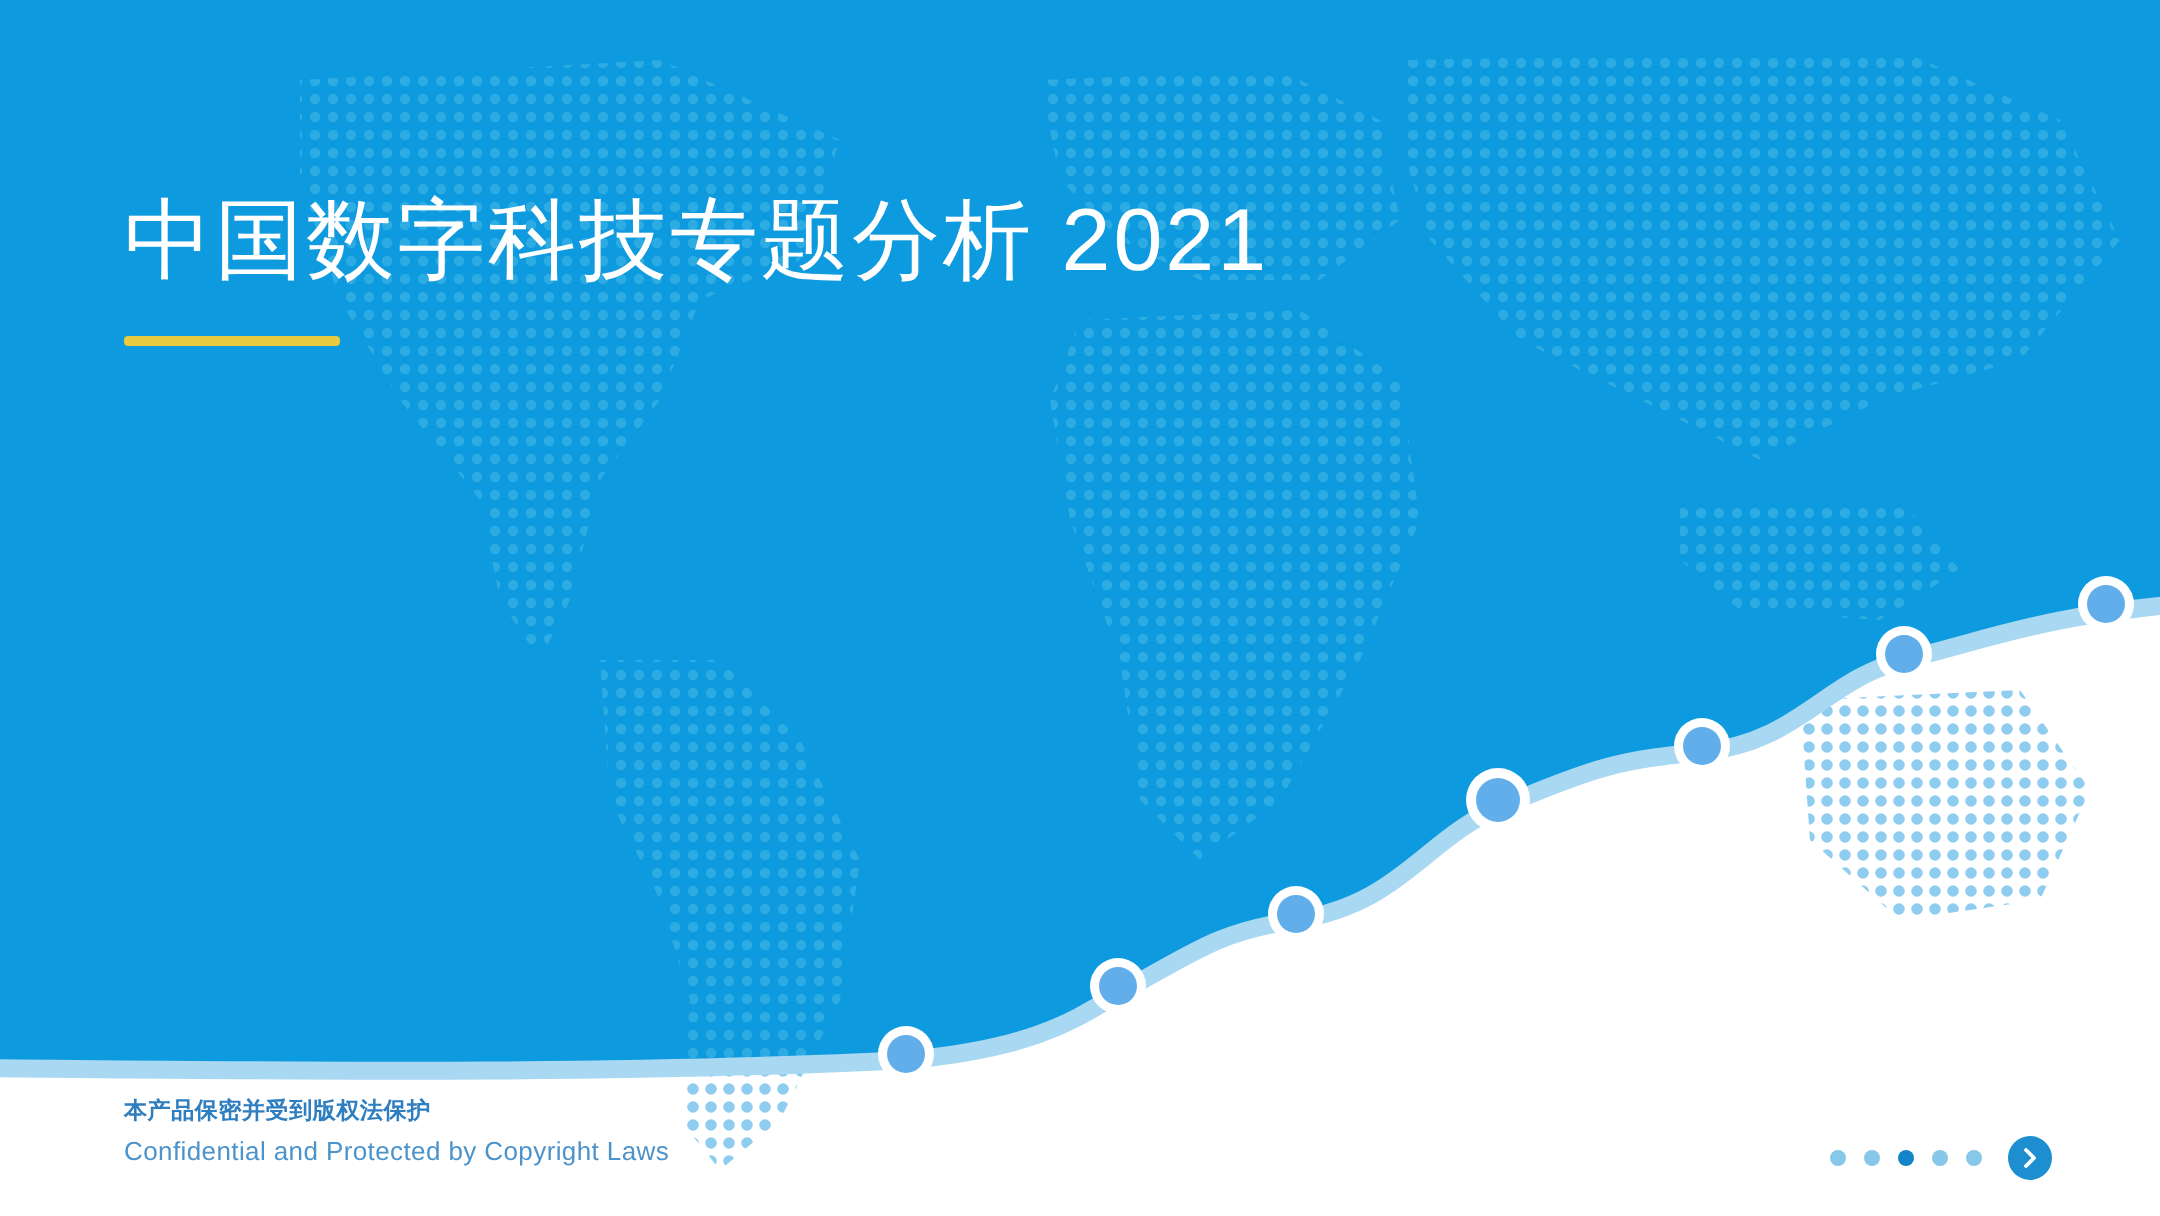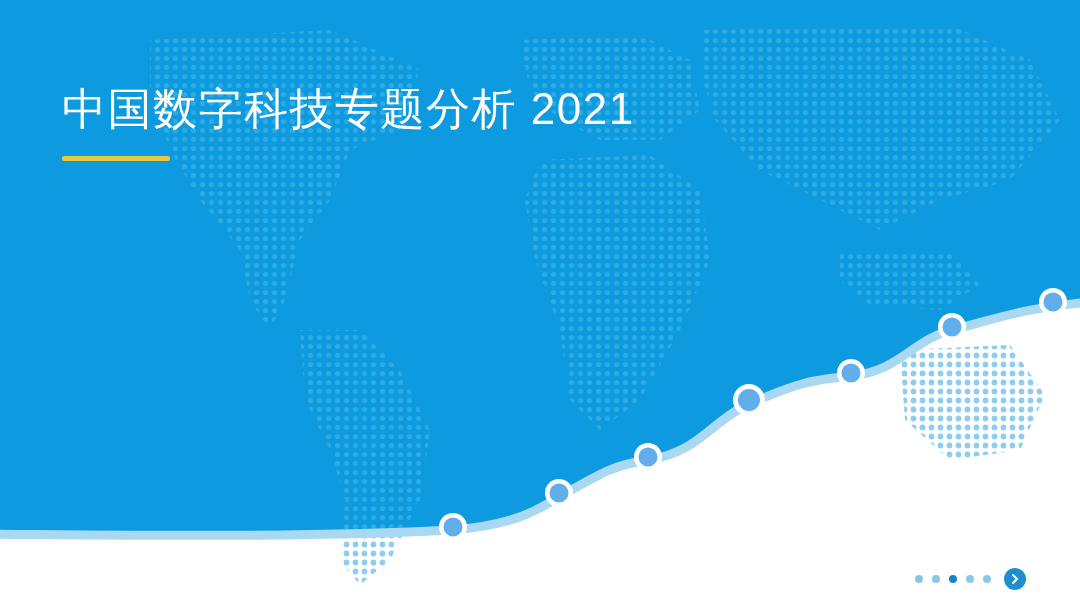--- a/index.html
+++ b/index.html
@@ -31,21 +31,21 @@
     left: 0;
     width: 1080px;
     height: 608px;
     display: block;
   }
 
   
   .title-block {
     position: absolute;
     left: 62px;
-    top: 82px;
+    top: 94px;
     z-index: 5;
   }
   .slide-title {
     margin: 0;
     color: #ffffff;
     font-size: 44px;
     line-height: 1.22;
     font-weight: 400;
     letter-spacing: 1.5px;
     white-space: nowrap;
@@ -240,20 +240,24 @@
         <circle cx="1053" cy="302" r="9.5" fill="#62aeea"></circle>
       </g>
     </svg>
   </div>
 
   <div class="title-block">
     <h1 class="slide-title">中国数字科技专题分析 2021</h1>
     <div class="title-rule"></div>
   </div>
 
+  <div class="footer-note">
+    <div class="footer-cn">本产品保密并受到版权法保护</div>
+    <div class="footer-en">Confidential and Protected by Copyright Laws</div>
+  </div>
 
 
   <div class="pager">
     <span class="pager-dot"></span>
     <span class="pager-dot"></span>
     <span class="pager-dot active"></span>
     <span class="pager-dot"></span>
     <span class="pager-dot"></span>
     <span class="pager-next">
       <svg width="12" height="12" viewBox="0 0 12 12">

